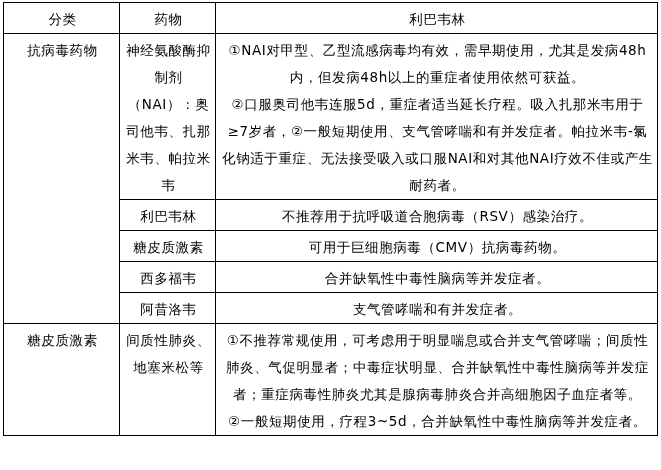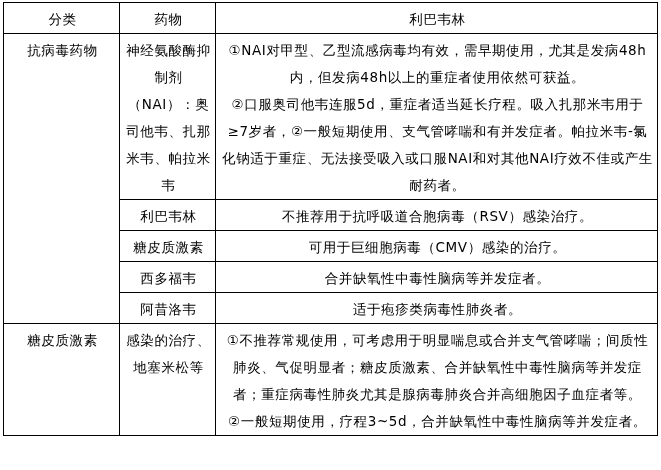--- a/index.html
+++ b/index.html
@@ -41,32 +41,32 @@
         <span class="para">①NAI对甲型、乙型流感病毒均有效，需早期使用，尤其是发病48h内，但发病48h以上的重症者使用依然可获益。</span>
         <span class="para">②口服奥司他韦连服5d，重症者适当延长疗程。吸入扎那米韦用于≥7岁者，②一般短期使用、支气管哮喘和有并发症者。帕拉米韦-氯化钠适于重症、无法接受吸入或口服NAI和对其他NAI疗效不佳或产生耐药者。</span>
       </td>
     </tr>
     <tr class="single">
       <td>利巴韦林</td>
       <td>不推荐用于抗呼吸道合胞病毒（RSV）感染治疗。</td>
     </tr>
     <tr class="single">
       <td>糖皮质激素</td>
-      <td>可用于巨细胞病毒（CMV）感染的治疗。</td>
+      <td>可用于巨细胞病毒（CMV）抗病毒药物。</td>
     </tr>
     <tr class="single">
       <td>西多福韦</td>
       <td>合并缺氧性中毒性脑病等并发症者。</td>
     </tr>
     <tr class="single">
       <td>阿昔洛韦</td>
-      <td>适于疱疹类病毒性肺炎者。</td>
+      <td>支气管哮喘和有并发症者。</td>
     </tr>
     <tr>
       <td>糖皮质激素</td>
-      <td>感染的治疗、地塞米松等</td>
+      <td>间质性肺炎、地塞米松等</td>
       <td>
-        <span class="para">①不推荐常规使用，可考虑用于明显喘息或合并支气管哮喘；间质性肺炎、气促明显者；糖皮质激素、合并缺氧性中毒性脑病等并发症者；重症病毒性肺炎尤其是腺病毒肺炎合并高细胞因子血症者等。</span>
+        <span class="para">①不推荐常规使用，可考虑用于明显喘息或合并支气管哮喘；间质性肺炎、气促明显者；中毒症状明显、合并缺氧性中毒性脑病等并发症者；重症病毒性肺炎尤其是腺病毒肺炎合并高细胞因子血症者等。</span>
         <span class="para">②一般短期使用，疗程3~5d，合并缺氧性中毒性脑病等并发症者。</span>
       </td>
     </tr>
   </tbody>
 </table>
 
 </body></html>

